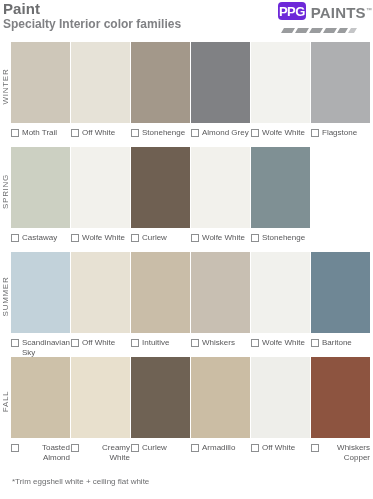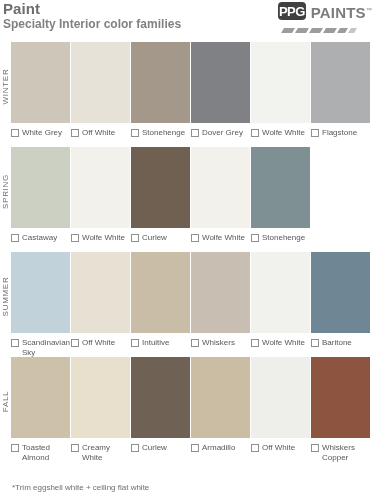--- a/index.html
+++ b/index.html
@@ -53,21 +53,21 @@
   }
   .brand-row {
     display: flex;
     align-items: center;
     gap: 5px;
   }
   .brand-mark {
     width: 32px;
     height: 18px;
     border-radius: 4px;
-    background: #404040;
+    background: #6d28d9;
     display: flex;
     align-items: center;
     justify-content: center;
     overflow: hidden;
   }
   .brand-mark-text {
     font-size: 13px;
     font-weight: bold;
     color: #ffffff;
     letter-spacing: -0.6px;
@@ -94,21 +94,21 @@
 
   
   .palette {
     position: relative;
     padding-left: 11px;
   }
   .season-row {
     position: relative;
     height: 105px;
   }
-  .season-row.fall { height: 110px; }
+  .season-row.fall { height: 110px; text-align: right; }
 
   .season-label {
     position: absolute;
     left: -11px;
     top: 0;
     width: 11px;
     height: 88px;
     display: flex;
     align-items: center;
     justify-content: center;
@@ -150,21 +150,21 @@
     margin-top: 1px;
   }
   .swatch-name {
     word-break: normal;
   }
 
   
   .footnote {
     position: absolute;
     left: 12px;
-    bottom: 6px;
+    bottom: 12px;
     font-size: 8px;
     color: #6d6e70;
     line-height: 10px;
   }
 </style>
 </head>
 <body>
 
 <div class="header">
 
@@ -198,42 +198,42 @@
 
   <div class="season-row">
     <div class="season-label">
       <span>WINTER</span>
     </div>
     <div class="swatch-strip">
       <div class="swatch-col">
         <div class="swatch-chip" style="background: rgb(206, 199, 185);"></div>
         <div class="swatch-label">
           <span class="checkbox"></span>
-          <span class="swatch-name">White Grey</span>
+          <span class="swatch-name">Moth Trail</span>
         </div>
       </div>
       <div class="swatch-col">
         <div class="swatch-chip" style="background: rgb(230, 226, 215);"></div>
         <div class="swatch-label">
           <span class="checkbox"></span>
           <span class="swatch-name">Off White</span>
         </div>
       </div>
       <div class="swatch-col">
         <div class="swatch-chip" style="background: rgb(163, 152, 138);"></div>
         <div class="swatch-label">
           <span class="checkbox"></span>
           <span class="swatch-name">Stonehenge</span>
         </div>
       </div>
       <div class="swatch-col">
         <div class="swatch-chip" style="background: rgb(128, 129, 132);"></div>
         <div class="swatch-label">
           <span class="checkbox"></span>
-          <span class="swatch-name">Dover Grey</span>
+          <span class="swatch-name">Almond Grey</span>
         </div>
       </div>
       <div class="swatch-col">
         <div class="swatch-chip" style="background: rgb(242, 242, 238);"></div>
         <div class="swatch-label">
           <span class="checkbox"></span>
           <span class="swatch-name">Wolfe White</span>
         </div>
       </div>
       <div class="swatch-col">

